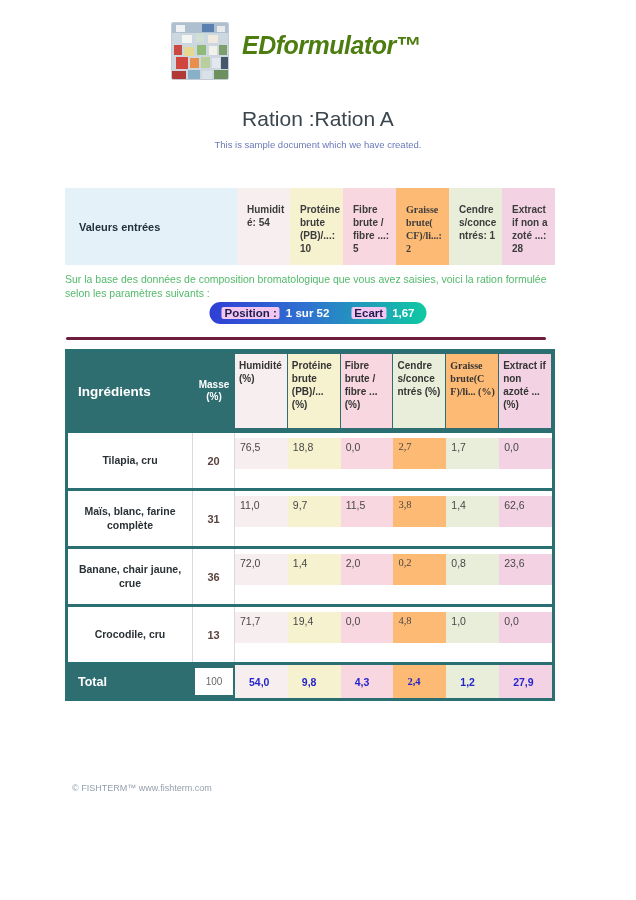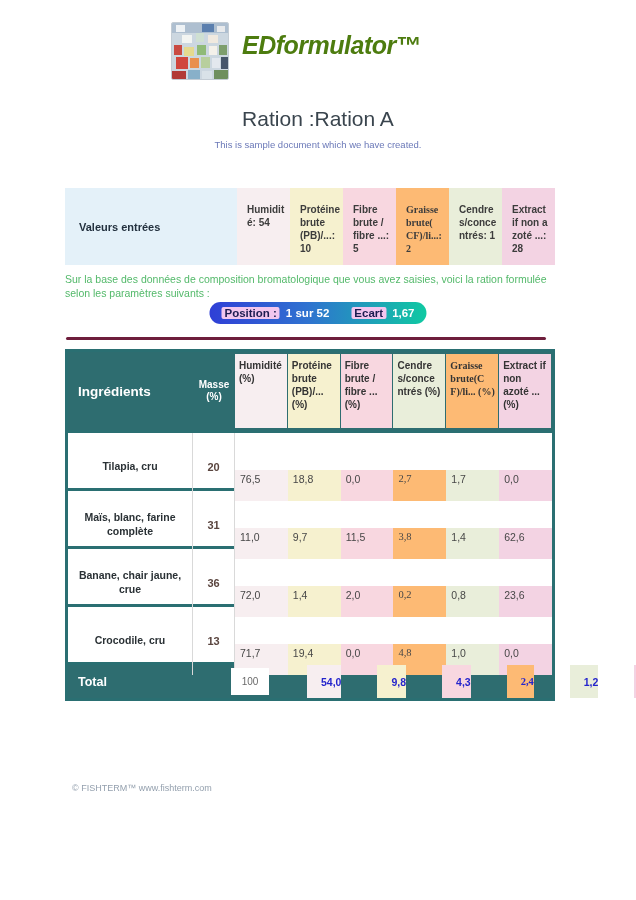--- a/index.html
+++ b/index.html
@@ -43,22 +43,22 @@
     padding:0 5px;text-align:center;word-break:break-all;line-height:1.25;}
   .th-val{padding:2px 1px 2px 0;box-sizing:border-box;}
   .th-val .inner{height:100%;box-sizing:border-box;padding:5px 2px 0 4px;font-size:10px;font-weight:bold;
     color:#343434;line-height:1.3;overflow-wrap:anywhere;word-break:break-word;}
   .drow{border-top:3px solid #2a6f72;height:55px;background:#fff;}
   .d-name{display:flex;align-items:center;justify-content:center;text-align:center;font-weight:bold;
     font-size:10.5px;color:#2a3135;border-right:1px solid #d9d9d9;padding:0 8px;line-height:1.3;}
   .d-masse{display:flex;align-items:center;justify-content:center;font-size:11px;font-weight:600;
     color:#5a453f;border-right:1px solid #d9d9d9;}
   .d-val{padding-top:5px;box-sizing:border-box;}
-  .d-val .band{height:31px;box-sizing:border-box;padding:3px 2px 0 5px;font-size:10.5px;color:#474747;margin-top:32px;}
-  .trow-total{border-top:3px solid #2a6f72;height:33px;background:#2e6d70;gap:36px;}
+  .d-val .band{height:31px;box-sizing:border-box;padding:3px 2px 0 5px;font-size:10.5px;color:#474747;}
+  .trow-total{border-top:3px solid #2a6f72;height:33px;background:#2e6d70;}
   .t-label{display:flex;align-items:center;padding-left:10px;color:#fff;font-weight:bold;font-size:12.5px;}
   .t-masse{padding:3px 2px;box-sizing:border-box;}
   .t-masse .box{height:100%;box-sizing:border-box;background:#fff;display:flex;align-items:center;
     justify-content:center;color:#6a6a6a;font-size:10px;}
   .t-val{box-sizing:border-box;}
   .t-val .band{height:100%;display:flex;align-items:center;padding-left:14px;
     color:#2424cc;font-weight:bold;font-size:10.5px;}
   
   .footer{position:absolute;top:783px;left:72px;font-size:9px;color:#94a0ae;}
 </style>

